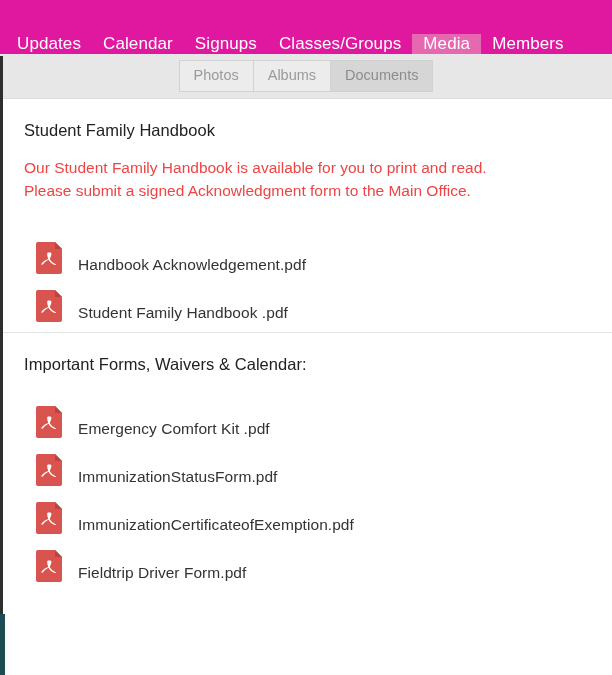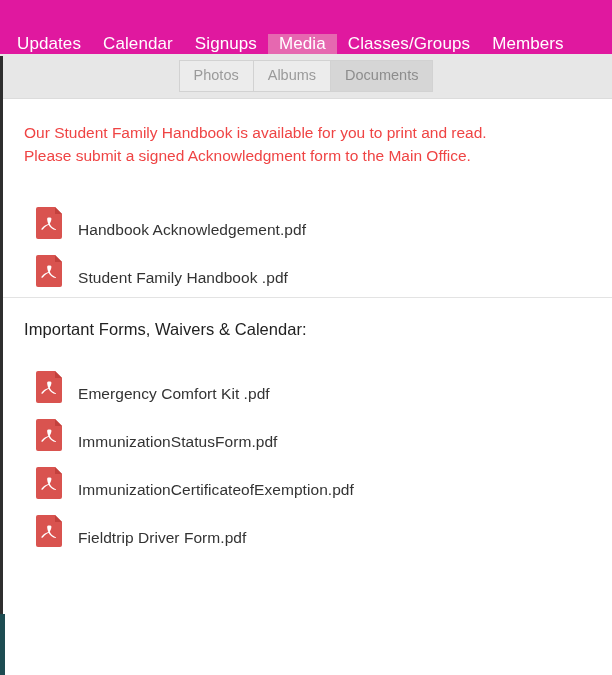--- a/index.html
+++ b/index.html
@@ -161,25 +161,25 @@
   <nav class="navbar">
     <div class="nav-item">
       <span>Updates</span>
     </div>
     <div class="nav-item">
       <span>Calendar</span>
     </div>
     <div class="nav-item">
       <span>Signups</span>
     </div>
+    <div class="nav-item">
+      <span>Classes/Groups</span>
+    </div>
     <div class="nav-item active">
       <span>Media</span>
-    </div>
-    <div class="nav-item">
-      <span>Classes/Groups</span>
     </div>
     <div class="nav-item">
       <span>Members</span>
     </div>
   </nav>
 
   <div class="subbar">
     <div class="pillgroup">
       <div class="pill">
         <span>Photos</span>
@@ -189,20 +189,21 @@
       </div>
       <div class="pill active">
         <span>Documents</span>
       </div>
     </div>
   </div>
 
   <div class="content">
 
     <section class="section">
+      <h2 class="section-title">Student Family Handbook</h2>
       <p class="section-body">Our Student Family Handbook is available for you to print and read.
  Please submit a signed Acknowledgment form to the Main Office.</p>
       <ul class="file-list">
         <li class="file-row">
           <svg class="pdf-icon" viewBox="0 0 28 34">
             <path d="M2,2 h17 l7,7 v23 a2,2 0 0 1 -2,2 h-22 a2,2 0 0 1 -2,-2 v-28 a2,2 0 0 1 2,-2 z" fill="#d9534f"></path>
             <path d="M19,2 l7,7 h-7 z" fill="#c3413d"></path>
             <path d="M14.2,12.4 c0.9,0 1.3,0.7 1.2,1.8 c-0.1,1.3 -0.8,3 -1.6,4.5 c0.8,1.6 1.9,3 3,3.9 c1.1,0.9 2.2,1.4 2.9,1.6 c0.6,0.2 0.5,0.9 -0.2,0.9 c-1.1,0 -2.9,-0.8 -4.3,-2 c-1.1,-0.9 -2,-2.1 -2.7,-3.4 c-1.4,0.6 -2.9,1.6 -4,2.7 c-1.2,1.2 -1.9,2.4 -2.5,2.4 c-0.5,0 -0.8,-0.5 -0.5,-1 c0.5,-0.9 1.9,-2.2 3.4,-3.2 c1.1,-0.7 2.3,-1.3 3.4,-1.7 c-0.6,-1.4 -1,-2.9 -1.1,-4.2 c-0.1,-1.5 0.2,-2.3 1.1,-2.3 z" fill="#ffffff"></path>
           </svg>
           <span class="file-name">Handbook Acknowledgement.pdf</span>

